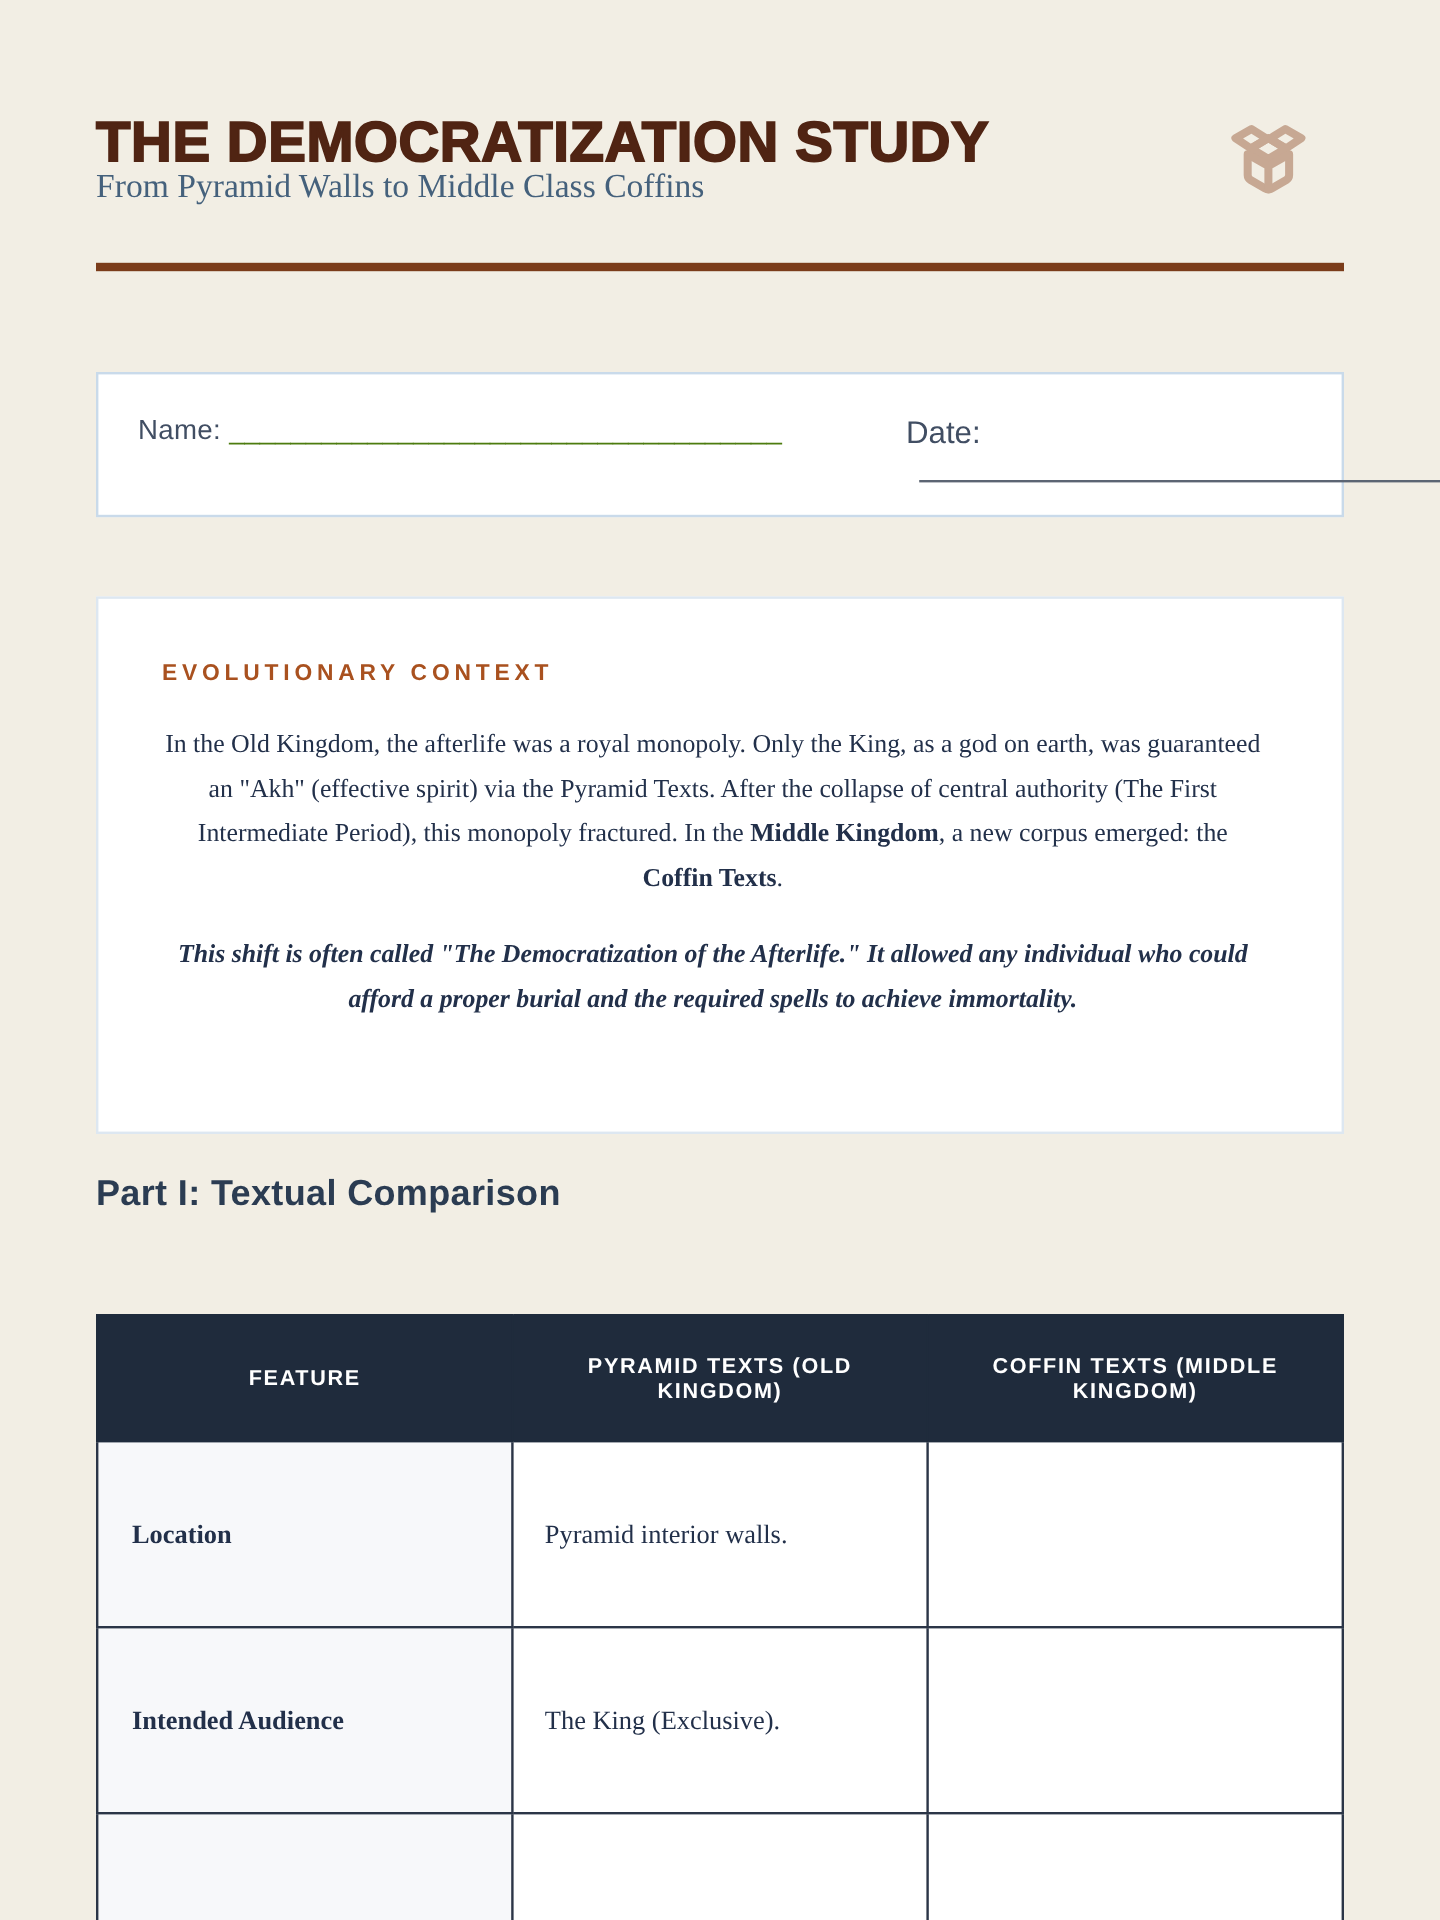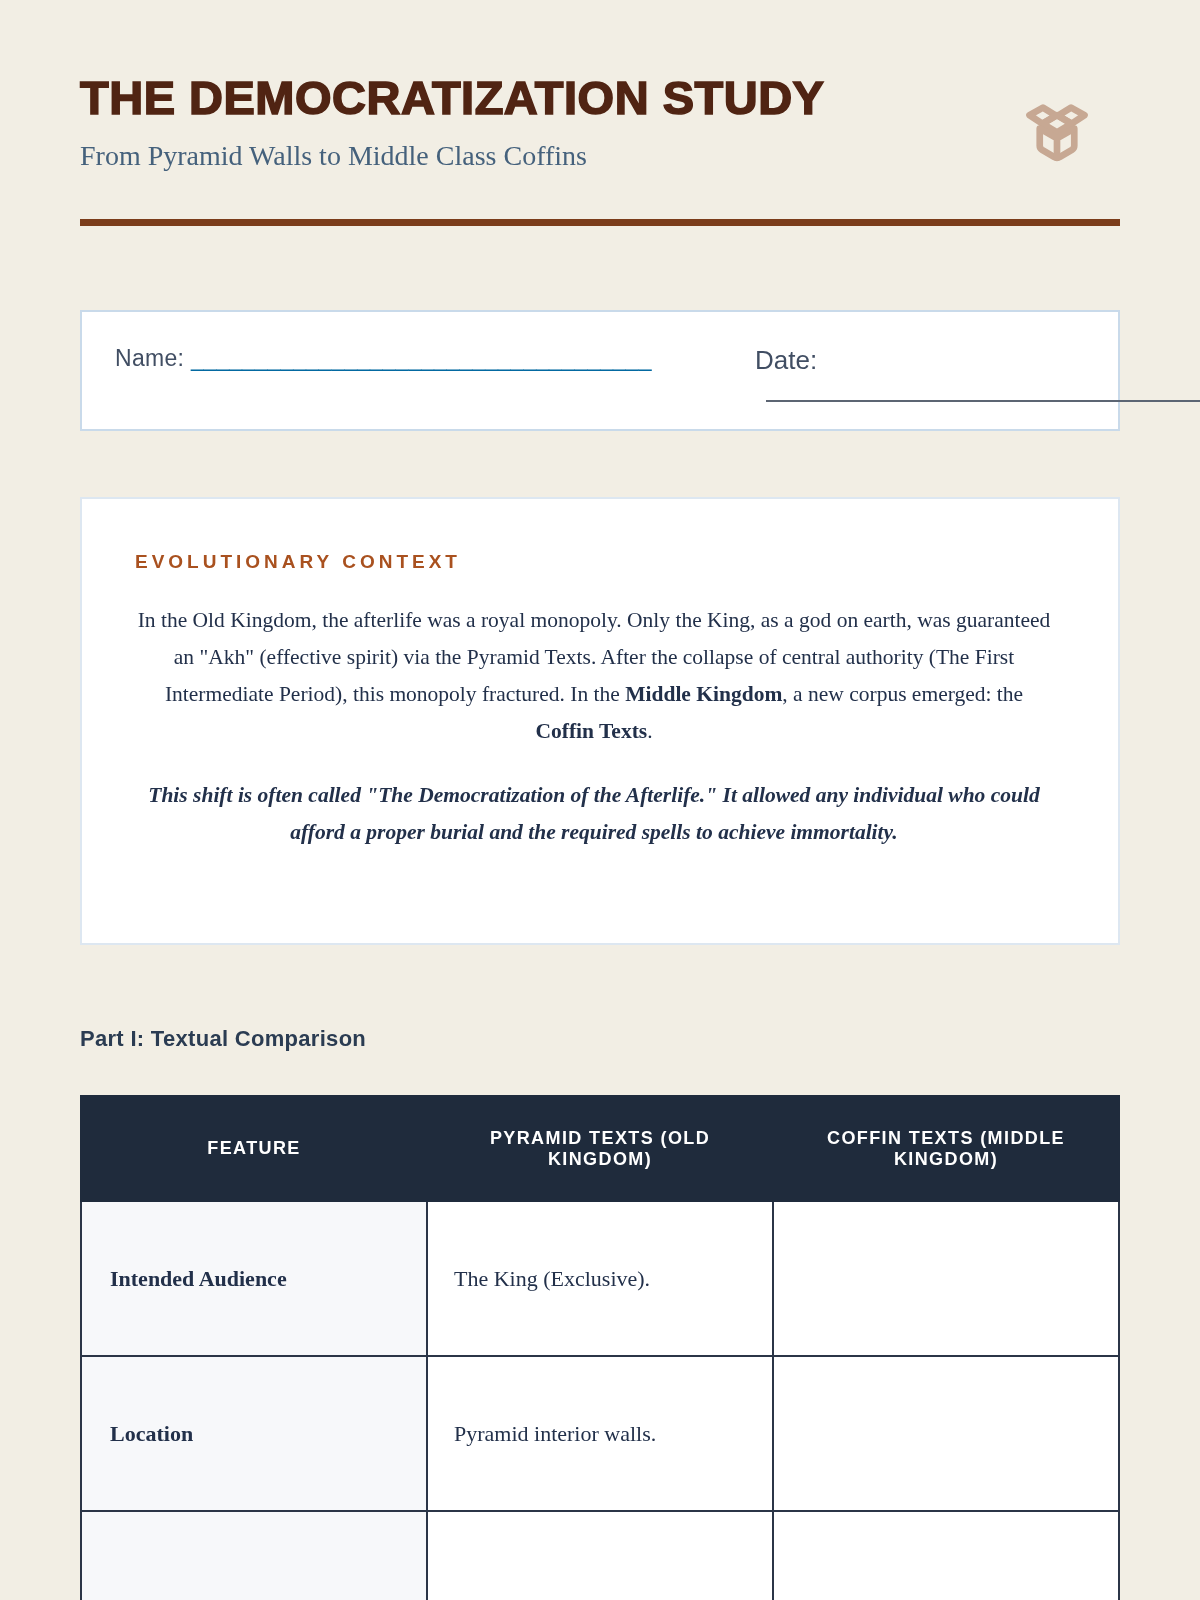--- a/index.html
+++ b/index.html
@@ -6,21 +6,21 @@
   html, body { width: 1200px; height: 1600px; overflow: hidden; }
   body {
     background: #f2eee4;
     font-family: "Liberation Sans", sans-serif;
     position: relative;
   }
   .page { position: relative; width: 1200px; height: 1600px; }
 
   
   .title {
-    position: absolute; left: 80px; top: 70px;
+    position: absolute; left: 80px; top: 90px;
     font-family: "Liberation Sans", sans-serif;
     font-weight: 700;
     font-size: 47px;
     letter-spacing: 0.5px;
     color: #502413;
     -webkit-text-stroke: 1.6px #502413;
   }
   .subtitle {
     position: absolute; left: 80px; top: 140px;
     font-family: "Liberation Serif", serif;
@@ -44,21 +44,21 @@
     width: 1040px; height: 121px;
     background: #ffffff;
     border: 2px solid #c9daea;
   }
   .name-row {
     position: absolute; left: 33px; top: 33px;
     font-size: 23px; color: #414e63;
     letter-spacing: 0.3px;
     white-space: nowrap;
   }
-  .name-blank { color: #0369a1; letter-spacing: 0; }
+  .name-blank { color: #4d7c0f; letter-spacing: 0; }
   .date-label {
     position: absolute; left: 673px; top: 33px;
     font-size: 26px; color: #414e63;
   }
   .date-line {
     position: absolute; left: 684px; top: 88px;
     width: 434px; height: 0;
     border-top: 2px solid #5c6573;
   }
 
@@ -87,22 +87,22 @@
     text-align: center;
   }
   .context-para .b { font-weight: 700; }
   .context-para.emphasis {
     font-style: italic;
     font-weight: 700;
   }
 
   
   .part-heading {
-    position: absolute; left: 80px; top: 1026px;
-    font-size: 22px;
+    position: absolute; left: 80px; top: 978px;
+    font-size: 30px;
     font-weight: 700;
     color: #2b3c52;
     letter-spacing: 0.3px;
   }
   .comparison-table {
     position: absolute; left: 80px; top: 1095px;
     width: 1040px;
     border-collapse: collapse;
     table-layout: fixed;
   }
@@ -181,30 +181,30 @@
   <table class="comparison-table">
     <thead>
       <tr>
         <th>FEATURE</th>
         <th>PYRAMID TEXTS (OLD KINGDOM)</th>
         <th>COFFIN TEXTS (MIDDLE KINGDOM)</th>
       </tr>
     </thead>
     <tbody>
       <tr>
+        <td class="feature-cell">Location</td>
+        <td>Pyramid interior walls.</td>
+        <td></td>
+      </tr>
+      <tr>
         <td class="feature-cell">Intended Audience</td>
         <td>The King (Exclusive).</td>
         <td></td>
       </tr>
       <tr>
-        <td class="feature-cell">Location</td>
-        <td>Pyramid interior walls.</td>
-        <td></td>
-      </tr>
-      <tr>
         <td class="feature-cell"></td>
         <td></td>
         <td></td>
       </tr>
     </tbody>
   </table>
 
 </div>
 
 </body></html>

